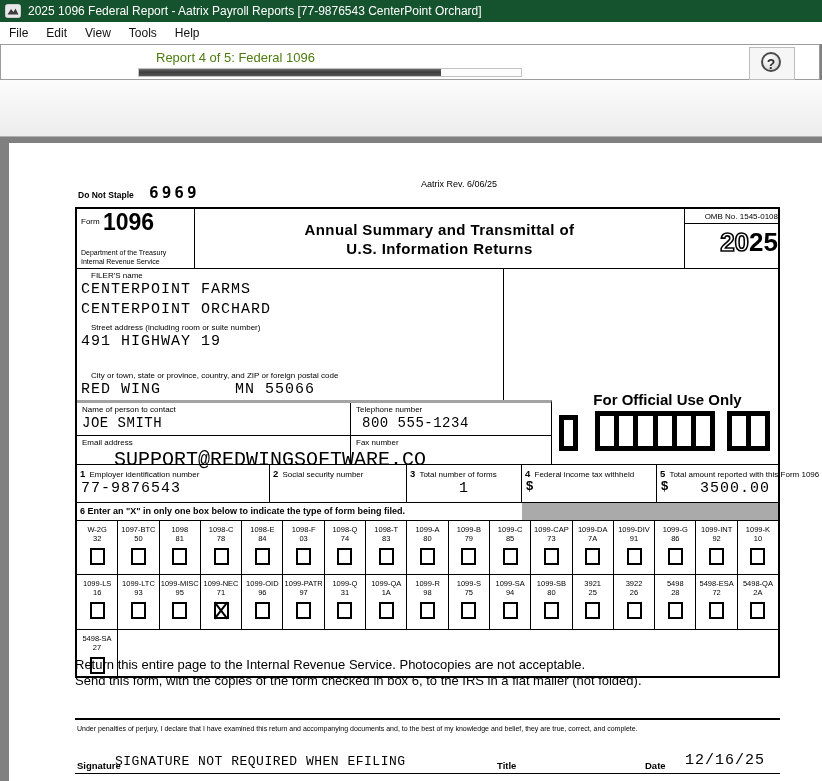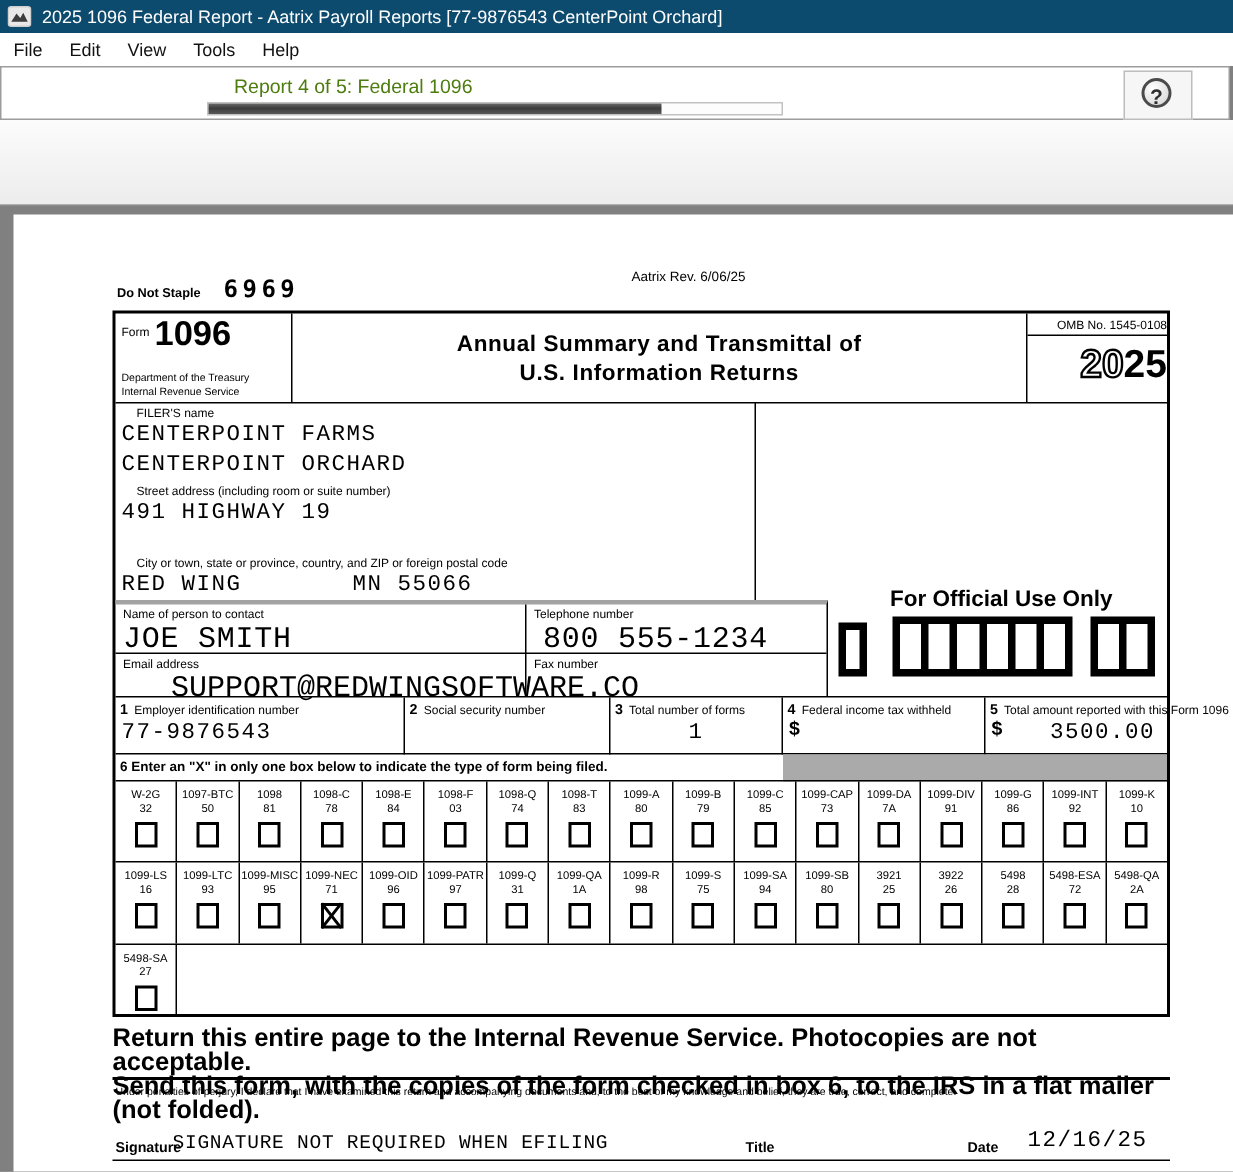--- a/index.html
+++ b/index.html
@@ -1,18 +1,18 @@
 <!DOCTYPE html>
 <html><head>
 <meta charset="utf-8">
 <style>
   html,body{margin:0;padding:0;width:822px;height:781px;overflow:hidden;
     font-family:"Liberation Sans",sans-serif;background:#808080;}
   
-  .titlebar{position:absolute;left:0;top:0;width:822px;height:22px;background:#0c4a6e;
+  .titlebar{position:absolute;left:0;top:0;width:822px;height:22px;background:#14532d;
     display:flex;align-items:center;color:#fff;font-size:12px;}
   .titlebar .appicon{margin:0 7px 0 5px;width:16px;height:14px;}
   
   .menubar{position:absolute;left:0;top:22px;width:822px;height:22px;background:#ffffff;
     display:flex;align-items:center;font-size:12px;color:#111;}
   .menu-item{padding:0 9px;}
   
   .statusbar{position:absolute;left:0;top:44px;width:820px;height:36px;background:#fff;
     border:1px solid #9c9c9c;box-sizing:border-box;}
   .report-label{position:absolute;left:155px;top:5px;font-size:13px;color:#4d7c0f;text-align:right;}
@@ -68,21 +68,21 @@
   .filer-left{position:absolute;left:0;top:59px;width:427px;height:132px;border-right:1px solid #000;box-sizing:border-box;}
   .fl-label{position:absolute;left:14px;font-size:8px;}
   .fl-val{position:absolute;left:4px;font-size:15px;letter-spacing:1px;}
   
   .contact{position:absolute;left:0;top:191px;width:475px;height:64px;border-top:3px solid #a3a3a3;
     border-right:1px solid #000;box-sizing:border-box;}
   .c-vline{position:absolute;left:273px;top:0;width:1px;height:100%;background:#000;}
   .c-hline{position:absolute;left:0;top:32px;width:100%;height:1px;background:#000;}
   .c-cell{position:absolute;}
   .c-lab{position:absolute;left:5px;top:2px;font-size:8px;}
-  .c-val{position:absolute;left:5px;top:12px;font-size:20px;letter-spacing:.5px;}
+  .c-val{position:absolute;left:5px;top:12px;font-size:14px;letter-spacing:.5px;}
   
   .fou-title{position:absolute;left:478px;top:182px;width:225px;text-align:center;
     font-size:15px;font-weight:bold;}
   .fou-box{position:absolute;border:5px solid #000;background:#fff;box-sizing:border-box;}
   .fou-group{position:absolute;display:flex;border:5px solid #000;box-sizing:border-box;background:#fff;}
   .fou-cell{flex:1;border-right:5px solid #000;}
   .fou-cell:last-child{border-right:none;}
   
   .fields{position:absolute;left:0;top:255px;width:701px;height:38px;border-top:1px solid #000;display:flex;}
   .fcell{position:relative;border-right:1px solid #000;box-sizing:border-box;}
@@ -111,21 +111,21 @@
   .gfill{flex:1;}
   .gname{font-size:7.5px;line-height:9px;margin-top:4px;white-space:nowrap;}
   .gcode{font-size:7.5px;line-height:9px;}
   .cb{position:relative;width:15px;height:17px;border:2px solid #000;background:#fff;
     margin:5px auto 0;box-sizing:border-box;}
   .cb.checked::before,.cb.checked::after{content:'';position:absolute;left:4.5px;top:-4px;
     width:2px;height:21px;background:#000;}
   .cb.checked::before{transform:rotate(38deg);}
   .cb.checked::after{transform:rotate(-38deg);}
   
-  .instr-bold{position:absolute;left:66px;top:541px;width:710px;font-size:17px;font-weight:bold;line-height:16px;}
+  .instr-bold{position:absolute;left:66px;top:514px;width:710px;font-size:13px;font-weight:normal;line-height:16px;}
   .thickrule{position:absolute;left:66px;top:575px;width:705px;height:2px;background:#000;}
   .perjury{position:absolute;left:68px;top:582px;width:705px;font-size:7px;color:#000;}
   .sig-lab{position:absolute;font-size:9.5px;font-weight:bold;}
   .sig-val{position:absolute;font-size:13px;letter-spacing:.5px;}
   .date-val{position:absolute;font-size:15px;letter-spacing:1px;}
   .sigline{position:absolute;left:66px;top:630px;width:705px;height:1px;background:#000;}
 </style>
 </head>
 <body>
 

